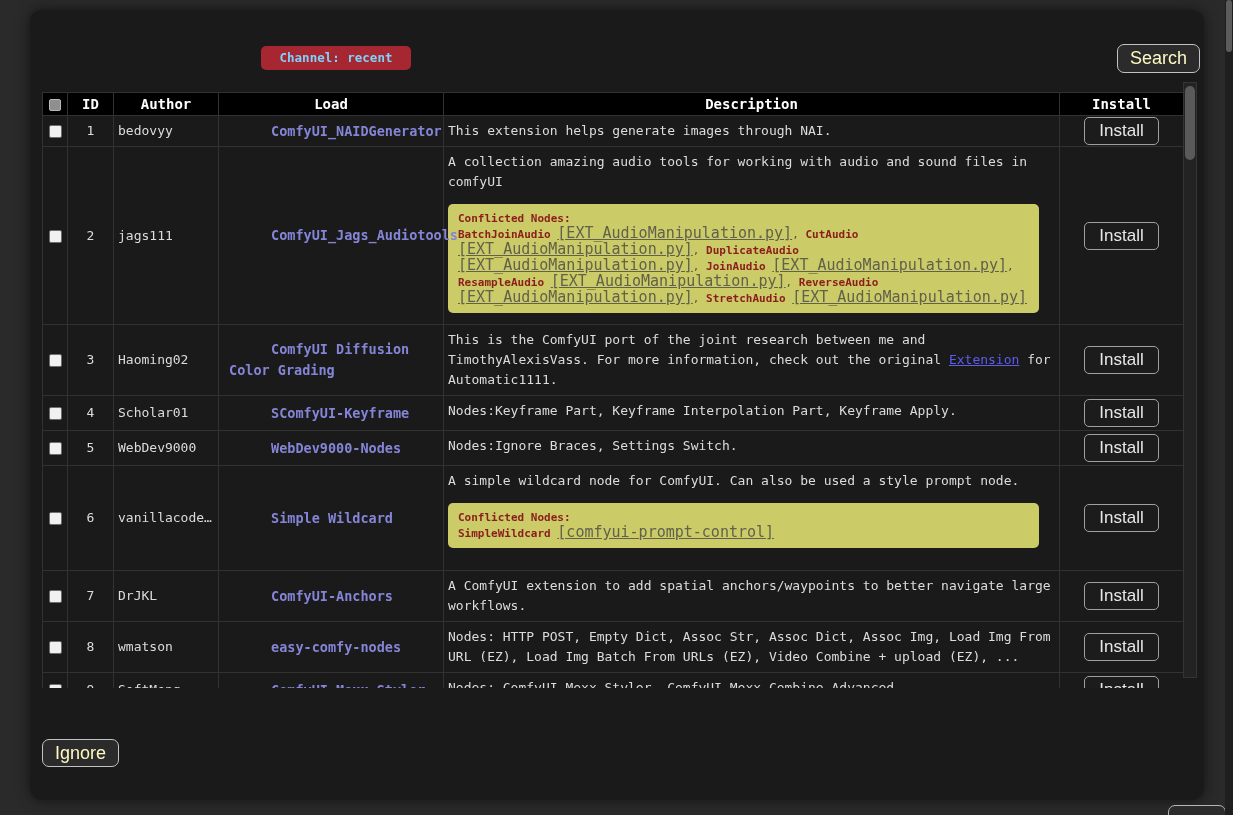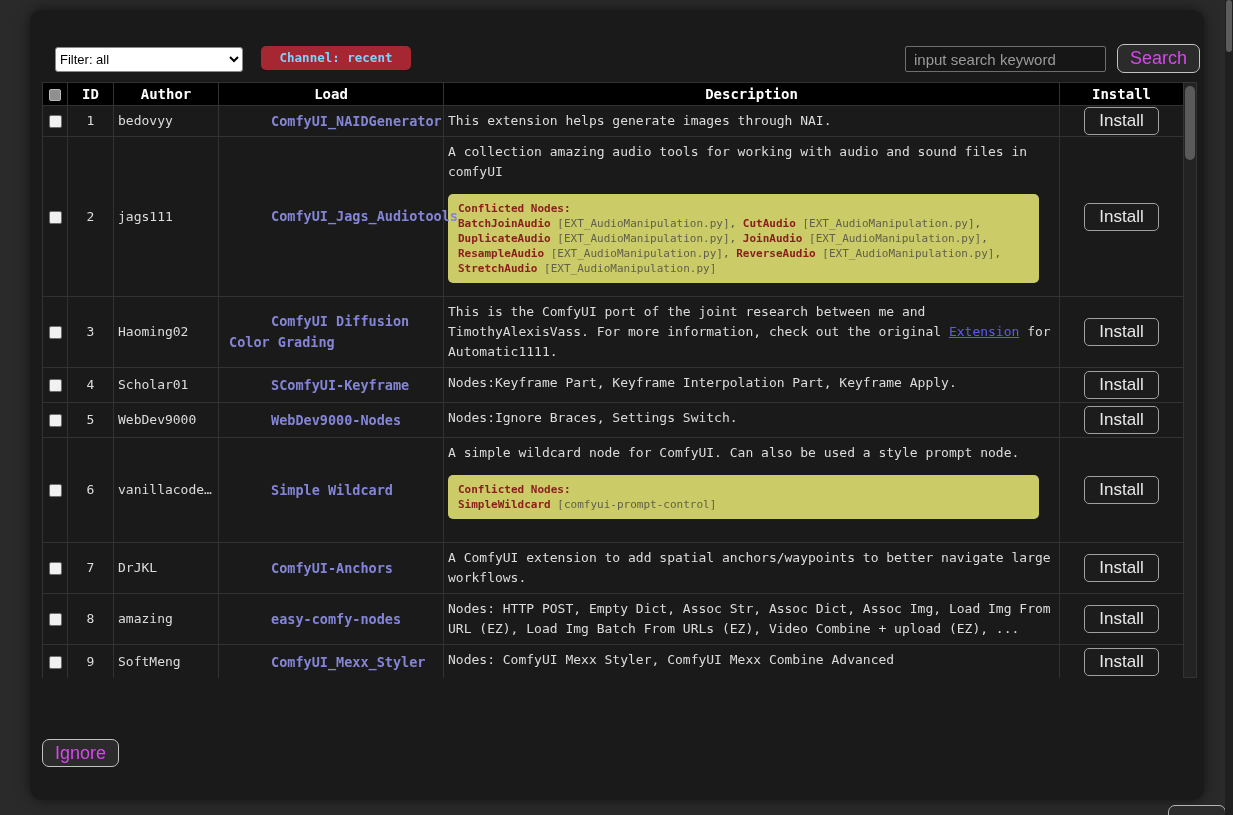--- a/index.html
+++ b/index.html
@@ -43,32 +43,32 @@
     position: absolute; left: 875px; top: 36px;
     width: 201px; height: 26px;
     background: #161616; color: #d8d8d8;
     border: 1px solid #6e6e6e; border-radius: 2px;
     font: 15px "Liberation Sans", sans-serif;
     padding: 0 8px;
   }
   .search-input::placeholder { color: #9a9a9a; }
   .btn {
     font: 18px "Liberation Sans", sans-serif;
-    color: #d946ef;
+    color: #fef9c3;
     background: #2b2b2b;
     border: 1px solid #c2c2c2;
     border-radius: 7px;
     padding: 2px 12px;
     cursor: pointer;
   }
   .search-btn { position: absolute; left: 1087px; top: 34px; height: 29px; }
   .close-btn  { position: absolute; left: 12px;  top: 729px; height: 28px; }
   
   .table-wrap {
-    position: absolute; left: 12px; top: 72px;
+    position: absolute; left: 12px; top: 82px;
     width: 1141px; height: 596px;
     overflow: hidden;
   }
   table {
     border-collapse: collapse; table-layout: fixed;
     width: 1141px; background: #1a1a1a;
   }
   th, td { border: 1px solid #323232; }
   thead th {
     background: #000;
@@ -124,21 +124,21 @@
   .conflict {
     margin: 12px 12px 6px 0;
     background: var(--conflict-bg);
     border-radius: 5px;
     padding: 7px 10px;
     font: 11px/15px "DejaVu Sans Mono", monospace;
     color: #55553f;
   }
   .conflict-title { display: block; color: var(--conflict-text); font-weight: bold; }
   .conflict-node  { color: var(--conflict-text); font-weight: bold; }
-  .conflict-src   { color: #61614c; font-size: 11px; }
+  .conflict-src   { color: #61614c; font-size: 15px; text-decoration: underline; }
   .install-btn {
     font: 17px "Liberation Sans", sans-serif;
     color: #e8e8e8;
     background: #1c1c1c;
     border: 1px solid #a0a0a0;
     border-radius: 5px;
     padding: 3px 14px;
     cursor: pointer;
   }
   
@@ -167,27 +167,23 @@
     width: 58px; height: 26px;
     background: #2c2c2c;
     border: 1px solid #b5b5b5; border-radius: 7px;
   }
 </style>
 </head>
 <body>
 
 <div class="modal">
 
-  <select class="filter-select">
-    <option>Filter: all</option>
-  </select>
 
   <div class="channel-badge">Channel: recent</div>
 
-  <input class="search-input" type="text" placeholder="input search keyword" style="">
 
   <button class="btn search-btn">Search</button>
 
   <div class="table-wrap">
     <table>
       <colgroup>
         <col style="width:25px">
         <col style="width:46px">
         <col style="width:105px">
         <col style="width:225px">
@@ -273,21 +269,21 @@
             <td class="c-author">DrJKL</td>
             <td class="c-name"><a class="name-link">ComfyUI-Anchors</a></td>
             <td class="c-desc">
               <div class="desc">A ComfyUI extension to add spatial anchors/waypoints to better navigate large workflows.</div>
             </td>
             <td class="c-install"><button class="install-btn">Install</button></td>
           </tr>
           <tr>
             <td class="c-check"><input type="checkbox" style=""></td>
             <td class="c-id">8</td>
-            <td class="c-author">amazing</td>
+            <td class="c-author">wmatson</td>
             <td class="c-name"><a class="name-link">easy-comfy-nodes</a></td>
             <td class="c-desc">
               <div class="desc">Nodes: HTTP POST, Empty Dict, Assoc Str, Assoc Dict, Assoc Img, Load Img From URL (EZ), Load Img Batch From URLs (EZ), Video Combine + upload (EZ), ...</div>
             </td>
             <td class="c-install"><button class="install-btn">Install</button></td>
           </tr>
           <tr>
             <td class="c-check"><input type="checkbox" style=""></td>
             <td class="c-id">9</td>
             <td class="c-author">SoftMeng</td>

